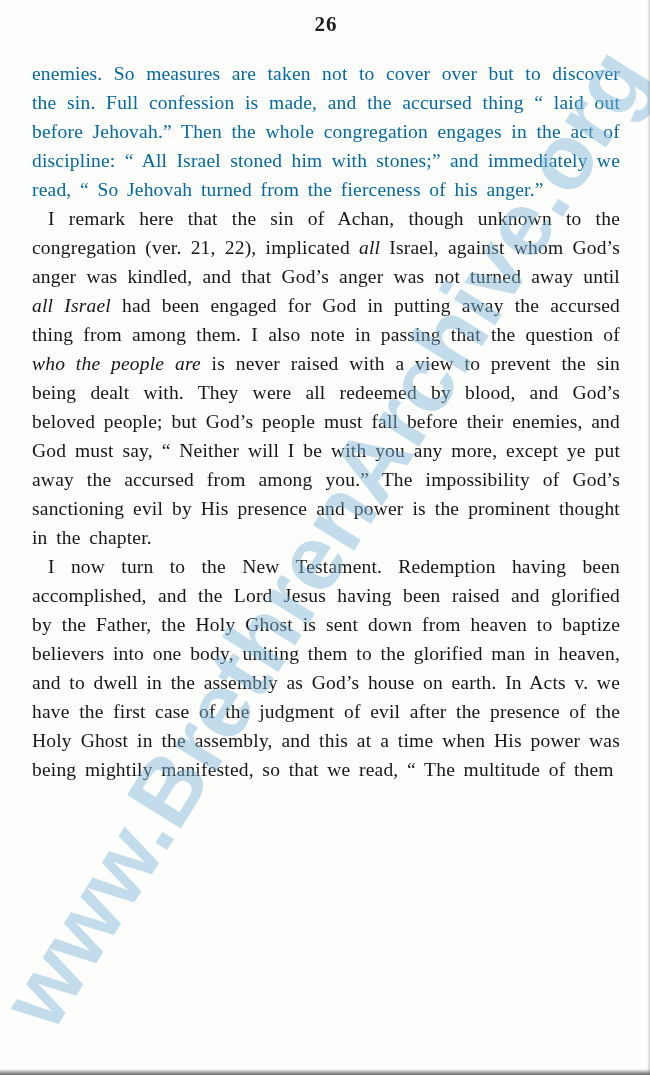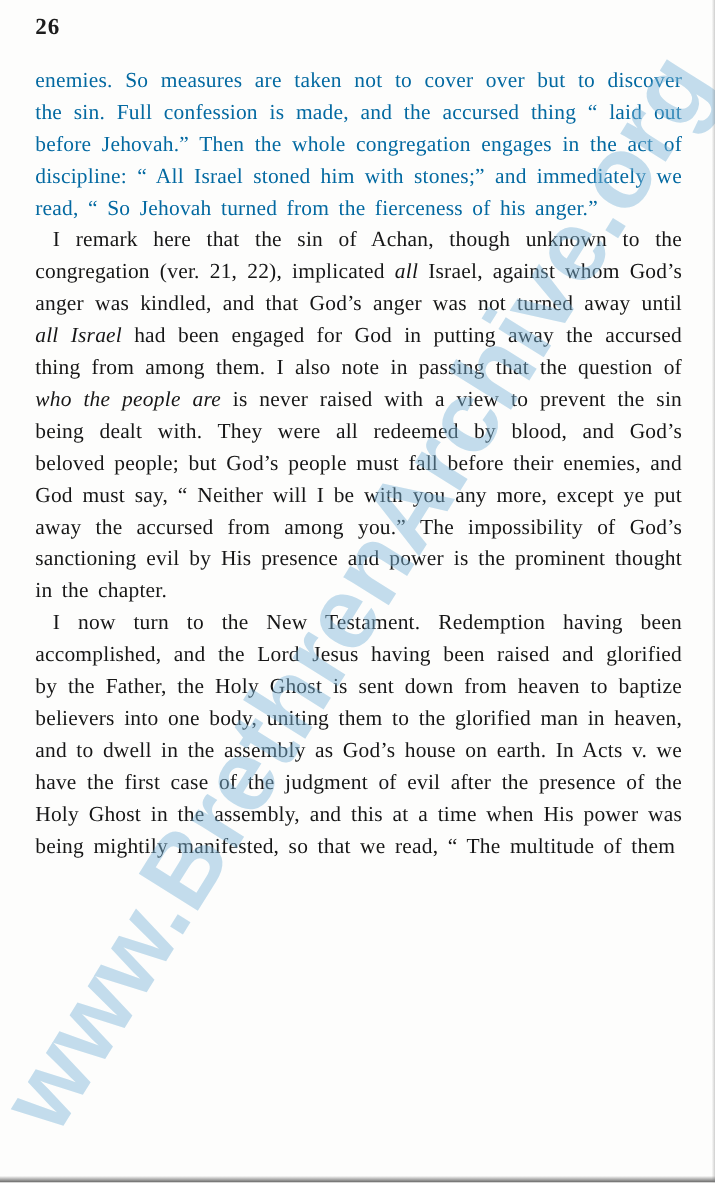--- a/index.html
+++ b/index.html
@@ -16,21 +16,21 @@
   }
   .page {
     position: relative;
     width: 100%;
     height: 100%;
     box-sizing: border-box;
     padding: 12px 30px 0 32px;
     z-index: 1;
   }
   .page-number {
-    text-align: left;
+    text-align: center;
     font-weight: 700;
     font-size: 21px;
     color: #1c1c1c;
     letter-spacing: 1px;
     margin-bottom: 22px;
   }
   .text-block p {
     margin: 0;
     font-size: 19.5px;
     line-height: 29px;

